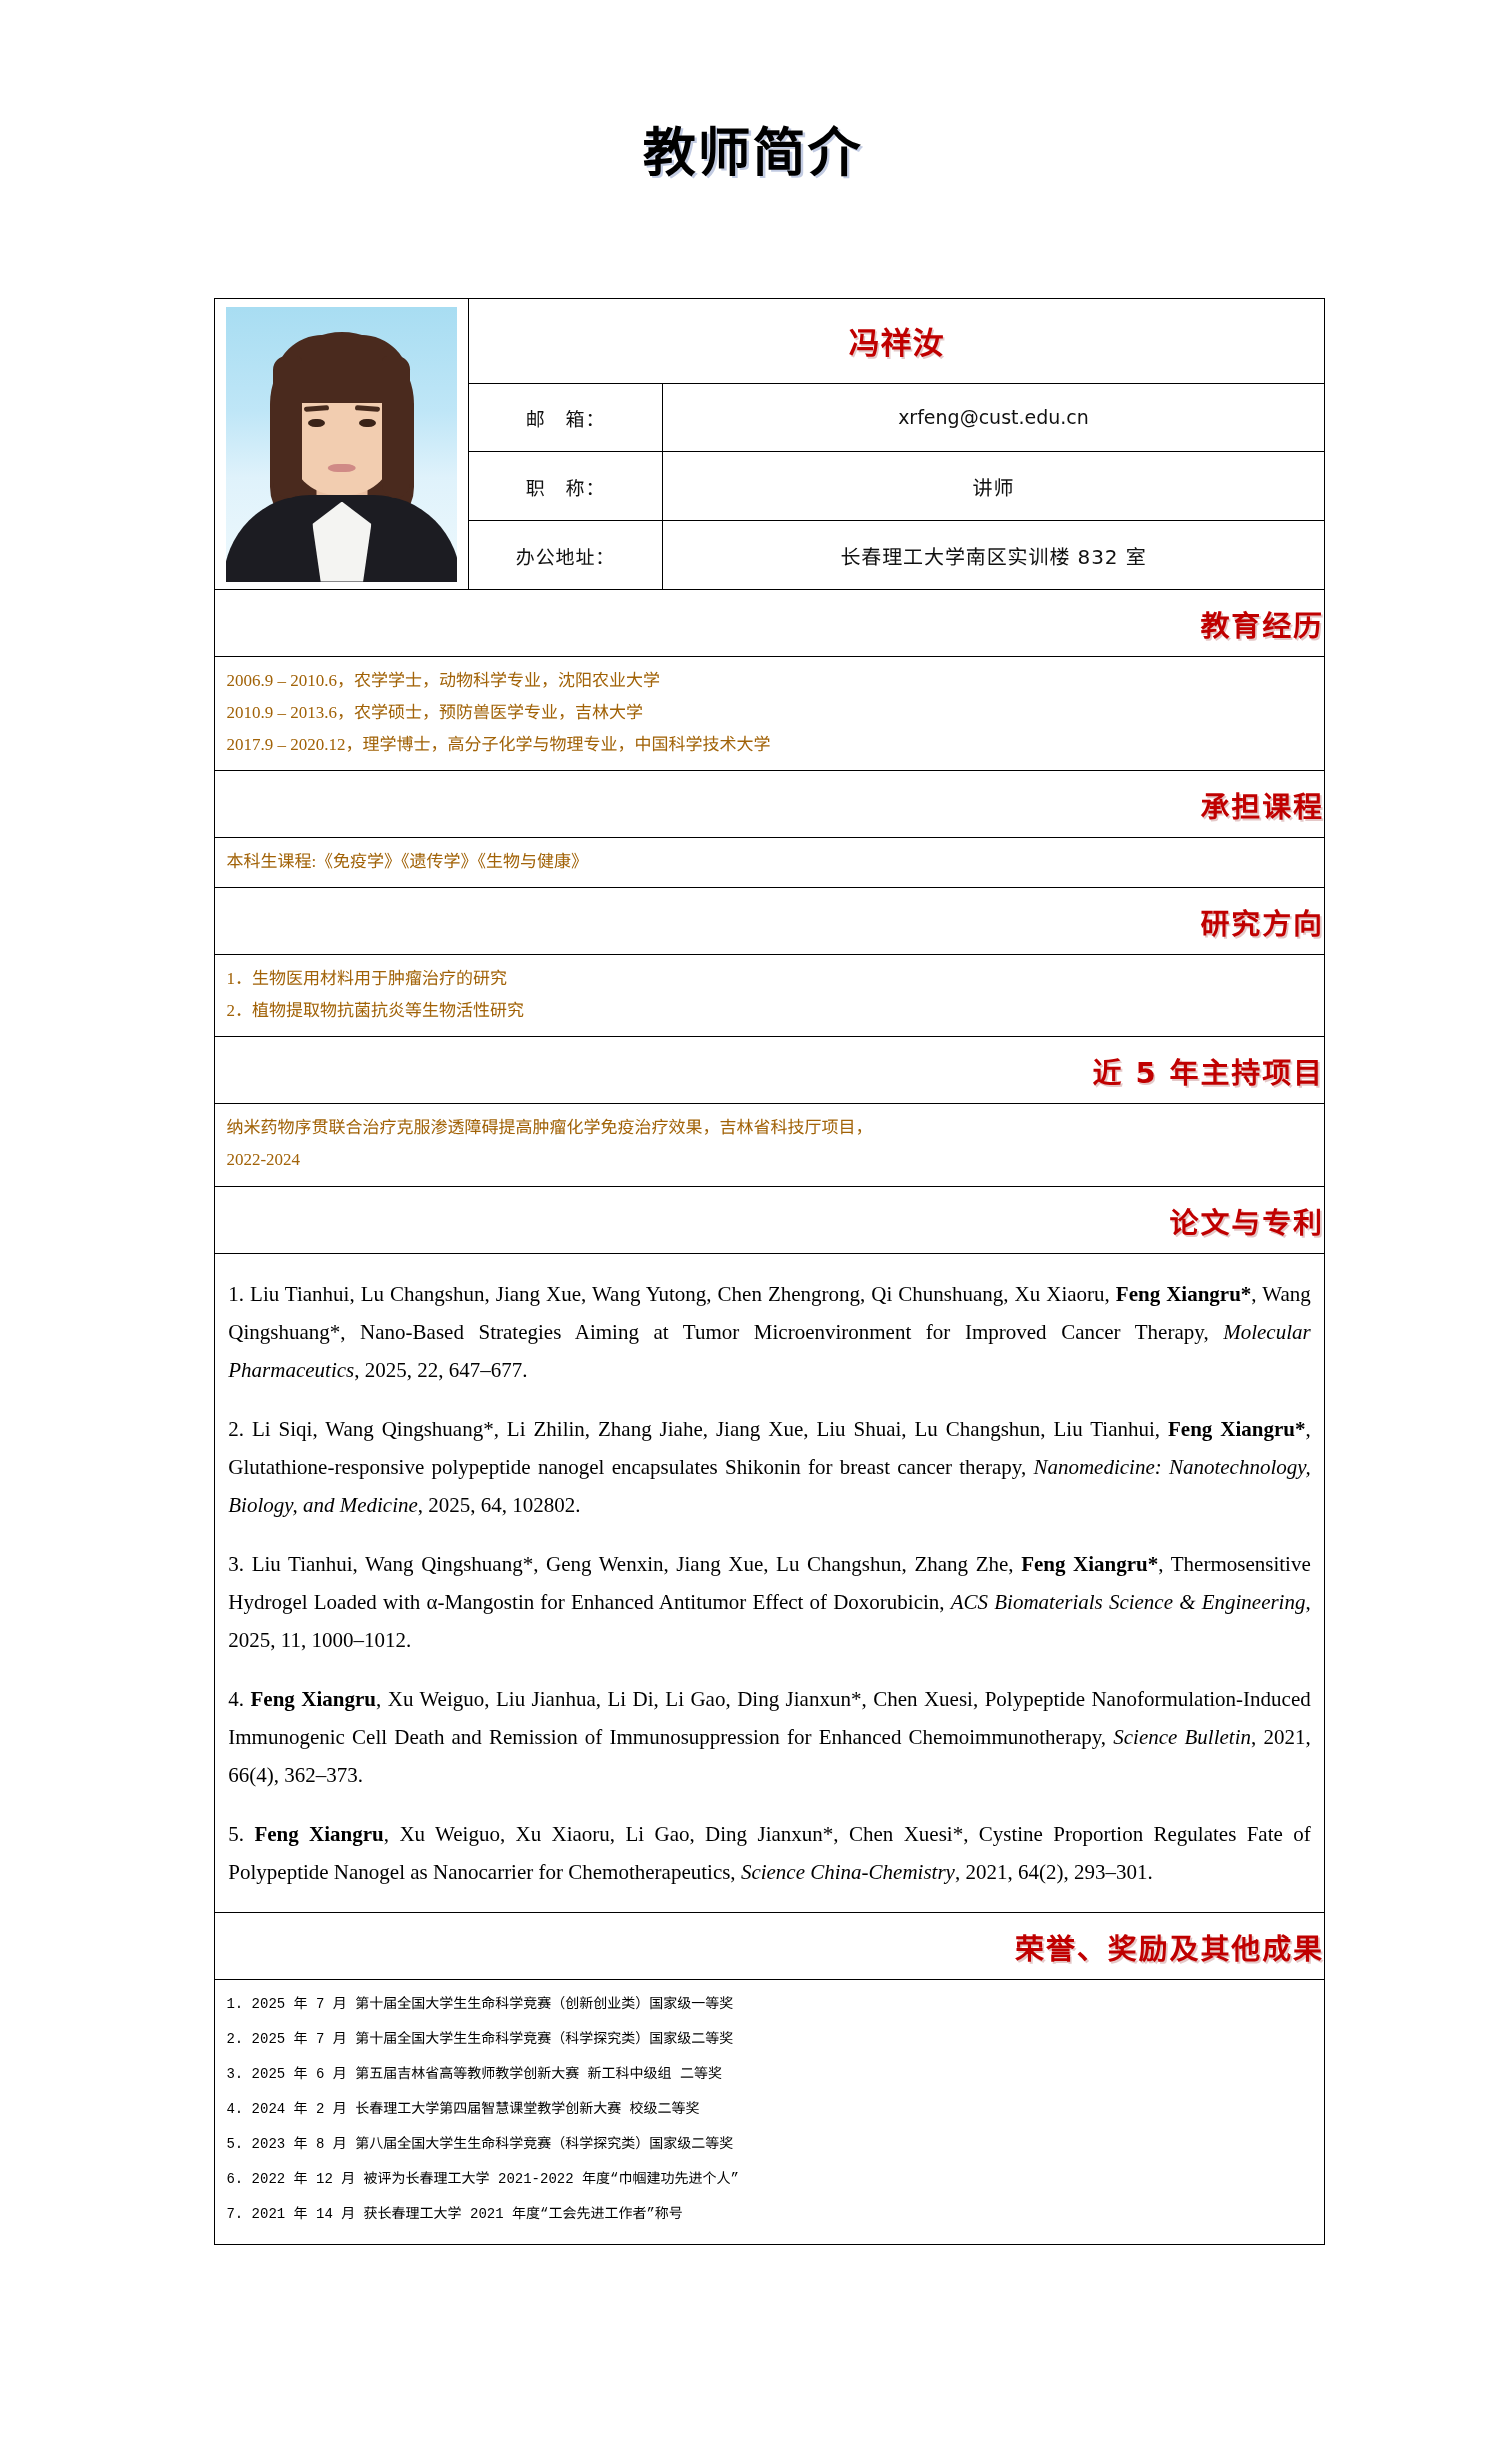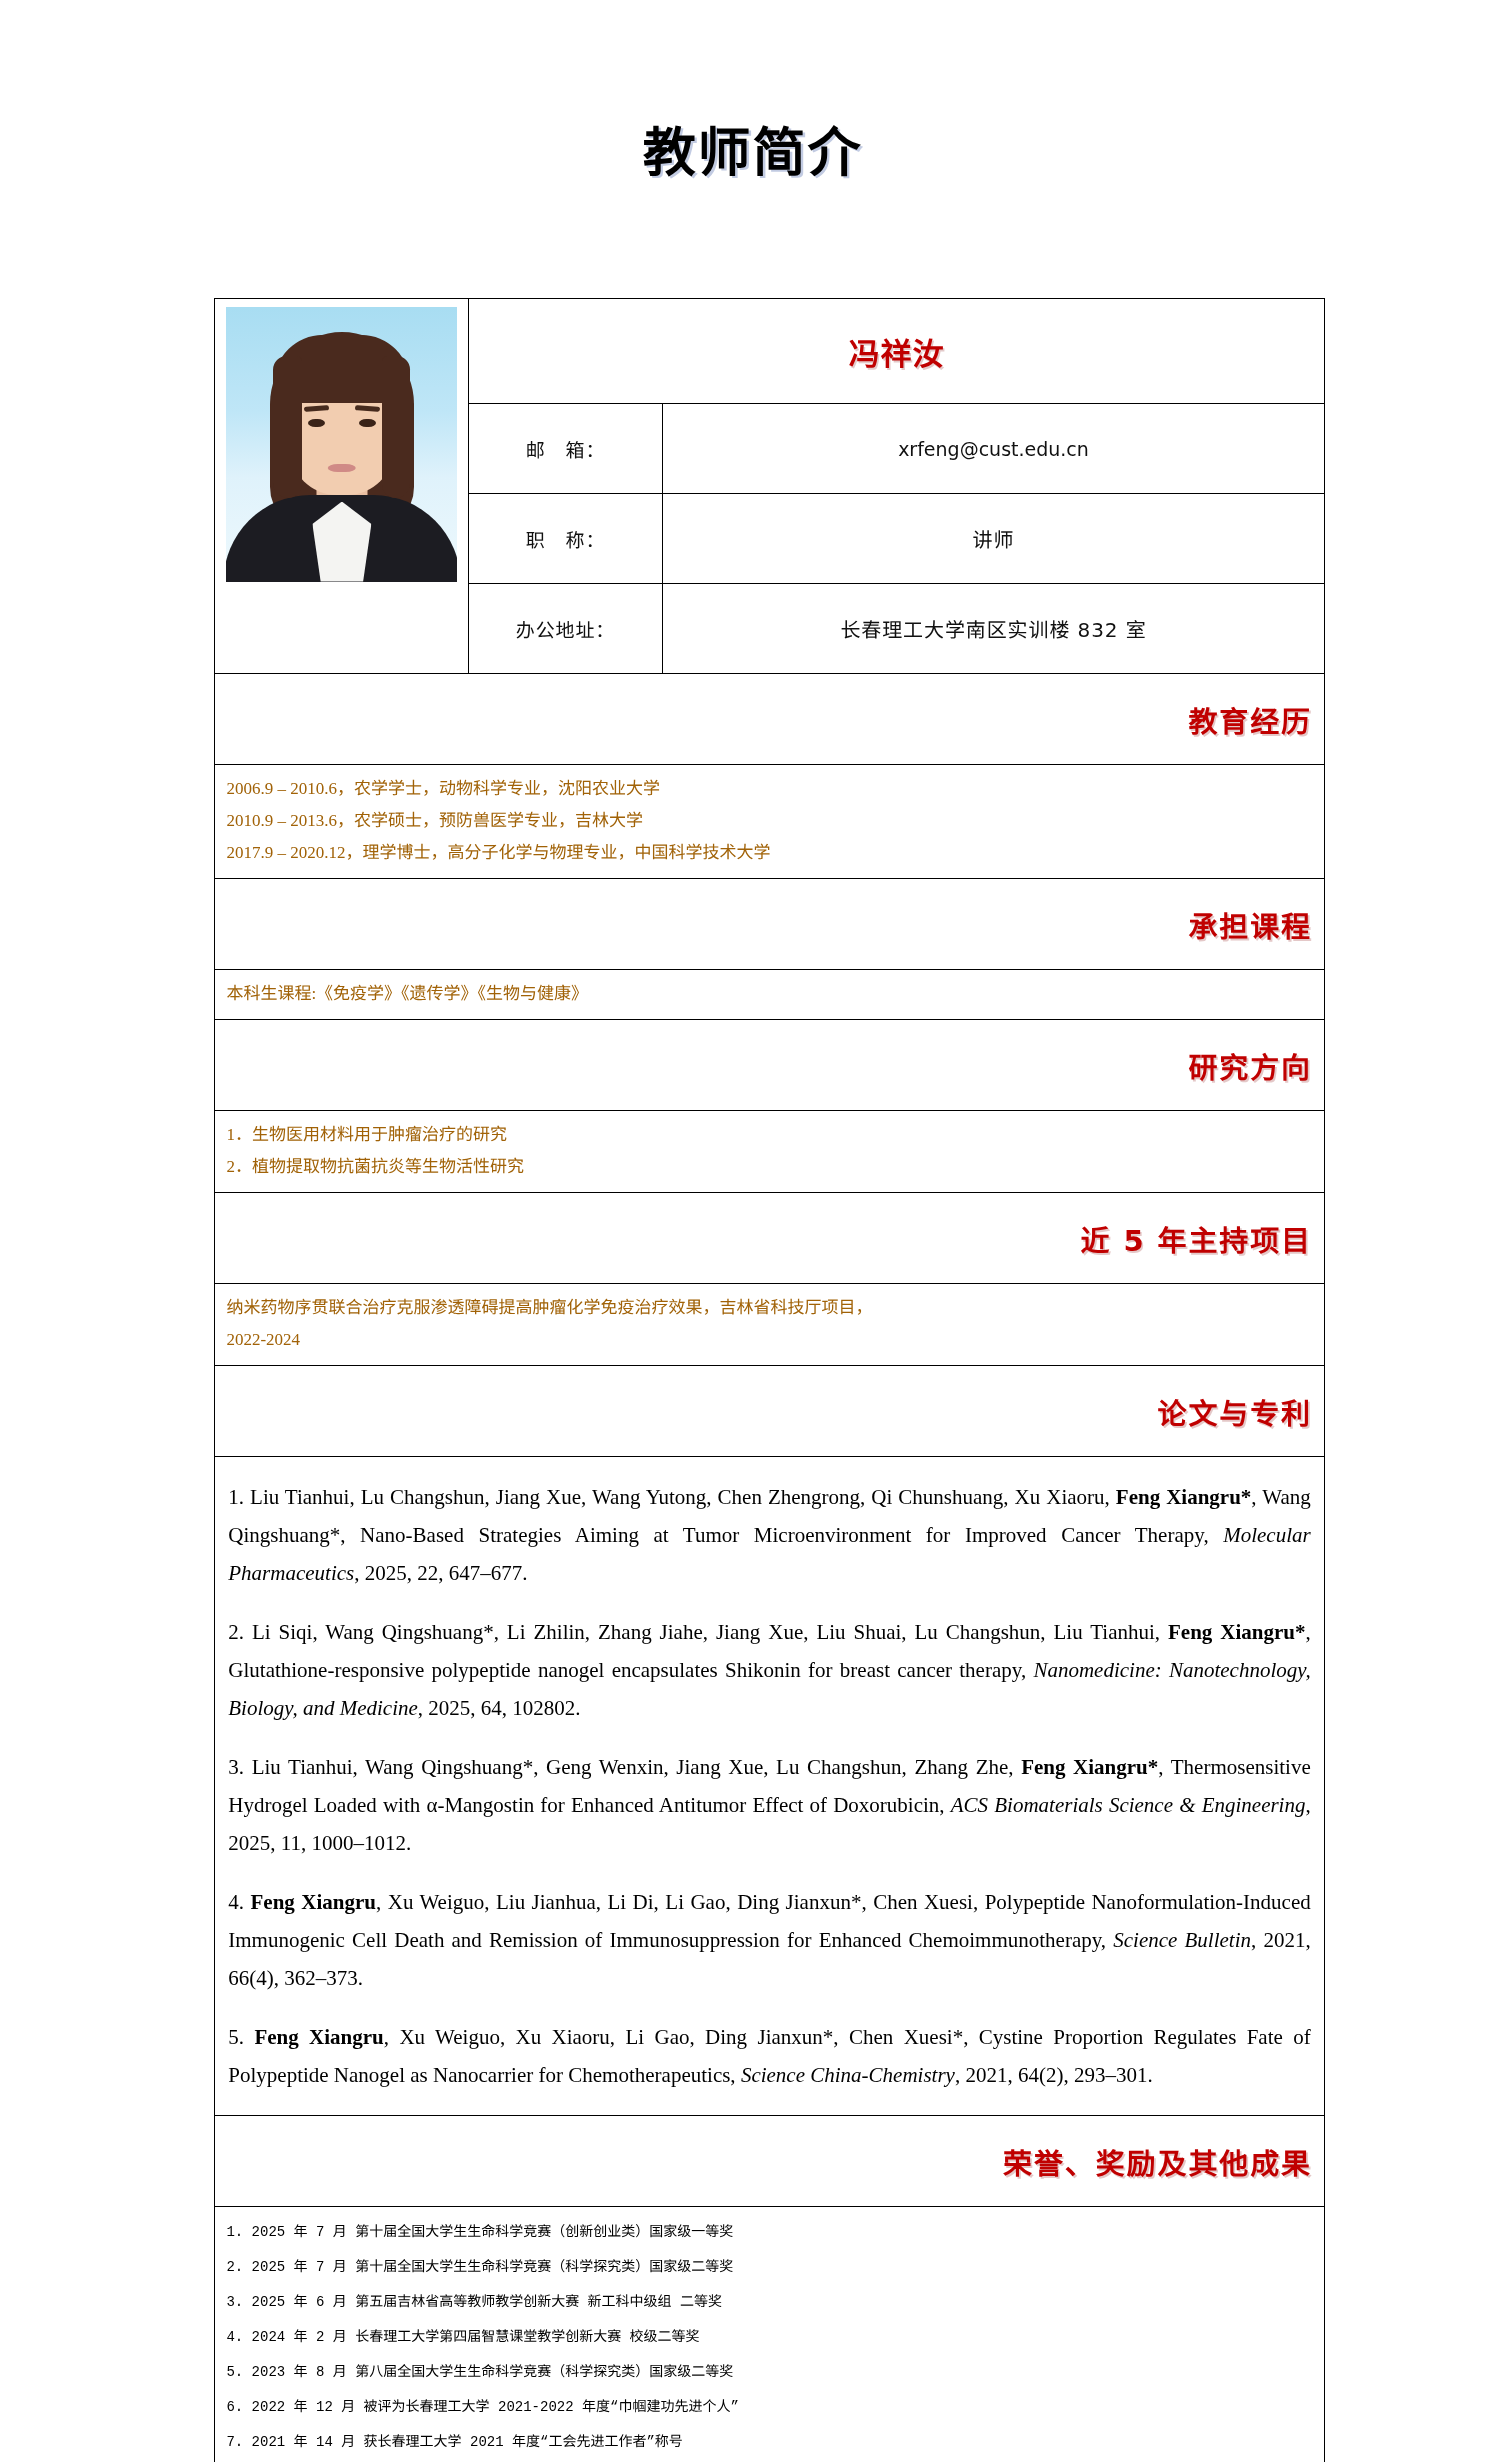--- a/index.html
+++ b/index.html
@@ -44,21 +44,21 @@
   .cv-table {
     position: absolute;
     left: 214px;
     top: 298px;
     width: 1111px;
     border-collapse: collapse;
     table-layout: fixed;
   }
   .cv-table td {
     border: 1.5px solid #000000;
-    padding: 12px;
+    padding: 0;
     vertical-align: middle;
   }
 
   
   .photo-cell {
     width: 254px;
     padding: 7.6px 9.5px 7.6px 11.4px !important;
     vertical-align: top !important;
   }
   .portrait {

